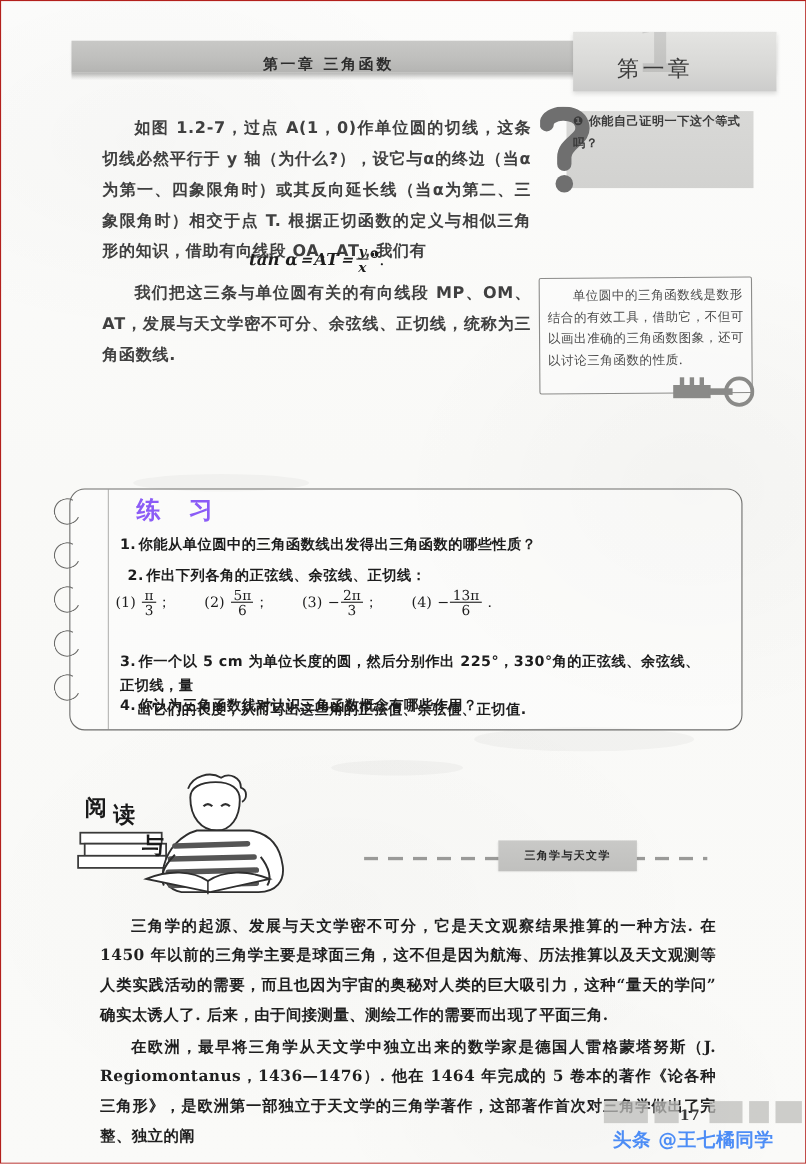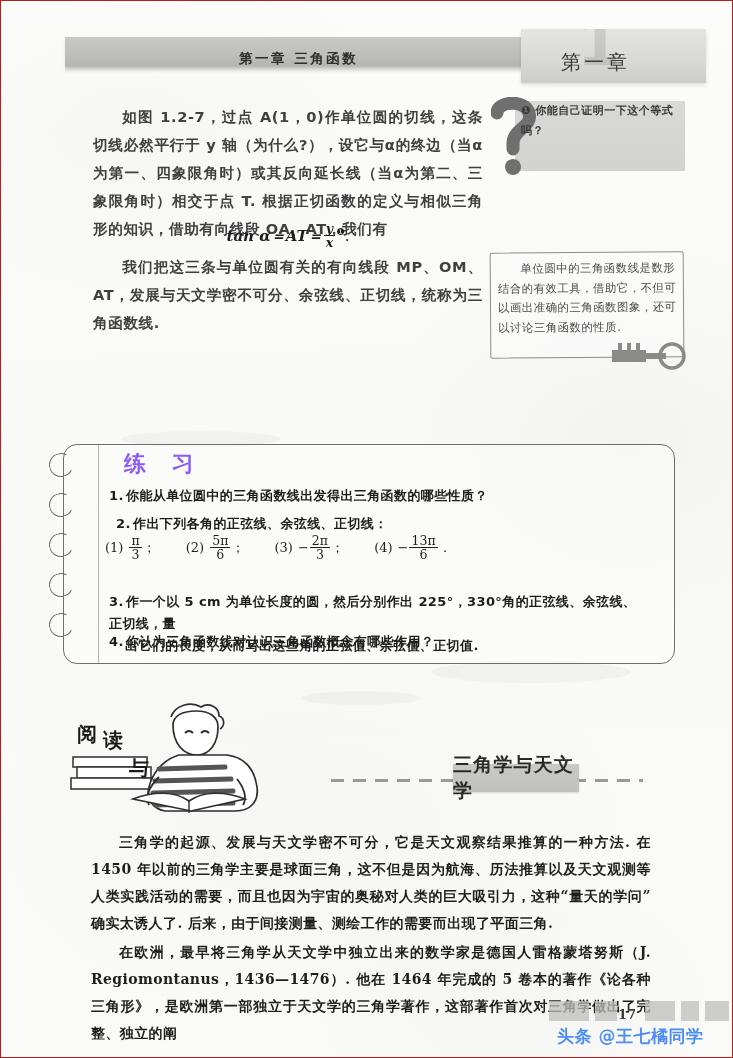--- a/index.html
+++ b/index.html
@@ -301,21 +301,21 @@
     top: 763px;
     width: 126px;
     height: 28px;
     background: linear-gradient(180deg, #c9c9c7 0%, #c0c0be 100%);
     display: flex;
     align-items: center;
     justify-content: center;
     box-shadow: 0 1px 2px rgba(0,0,0,0.12);
   }
   #reading-title-text {
-    font-size: 19px;
+    font-size: 10px;
     font-weight: 700;
     letter-spacing: 1.2px;
     color: #2a2a2a;
   }
   .reading-para {
     position: absolute;
     left: 90px;
     width: 560px;
     font-family: "DejaVu Serif", "Liberation Serif", serif;
     font-size: 14px;

